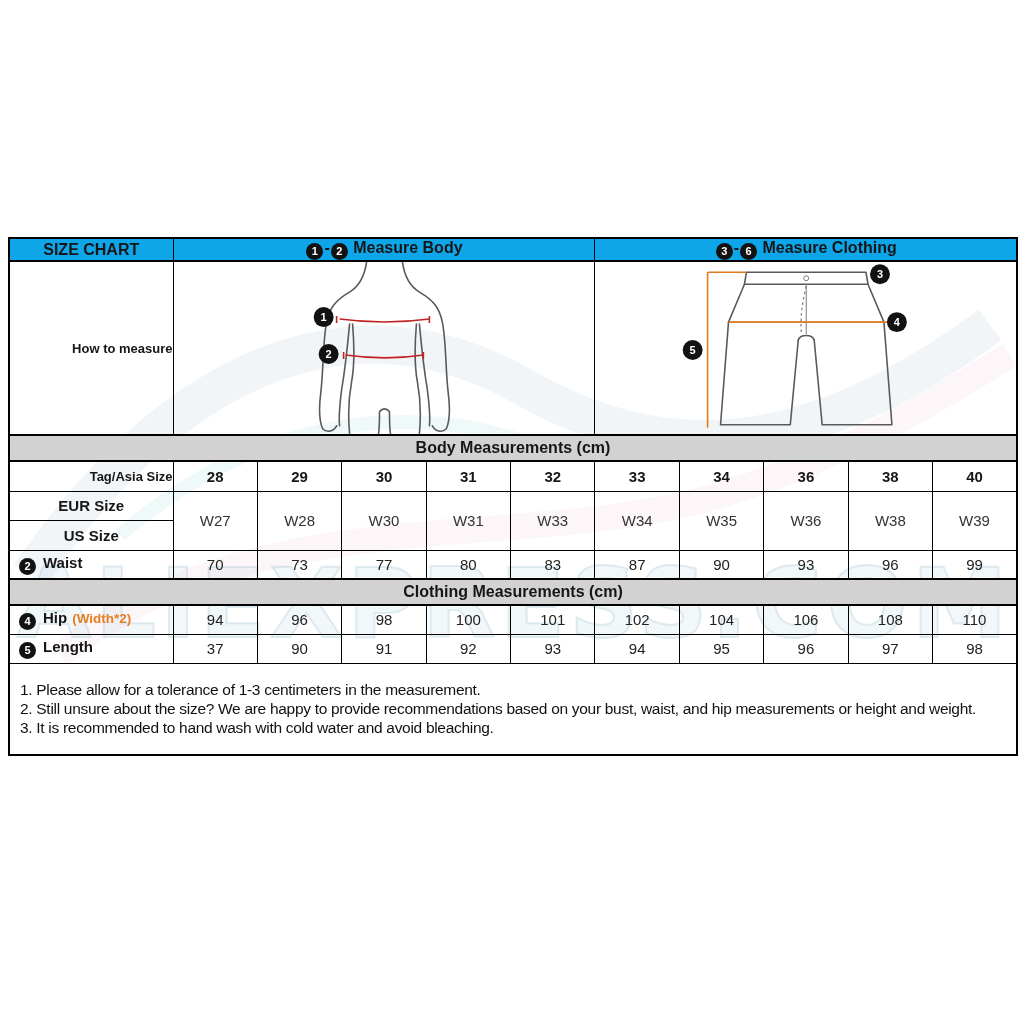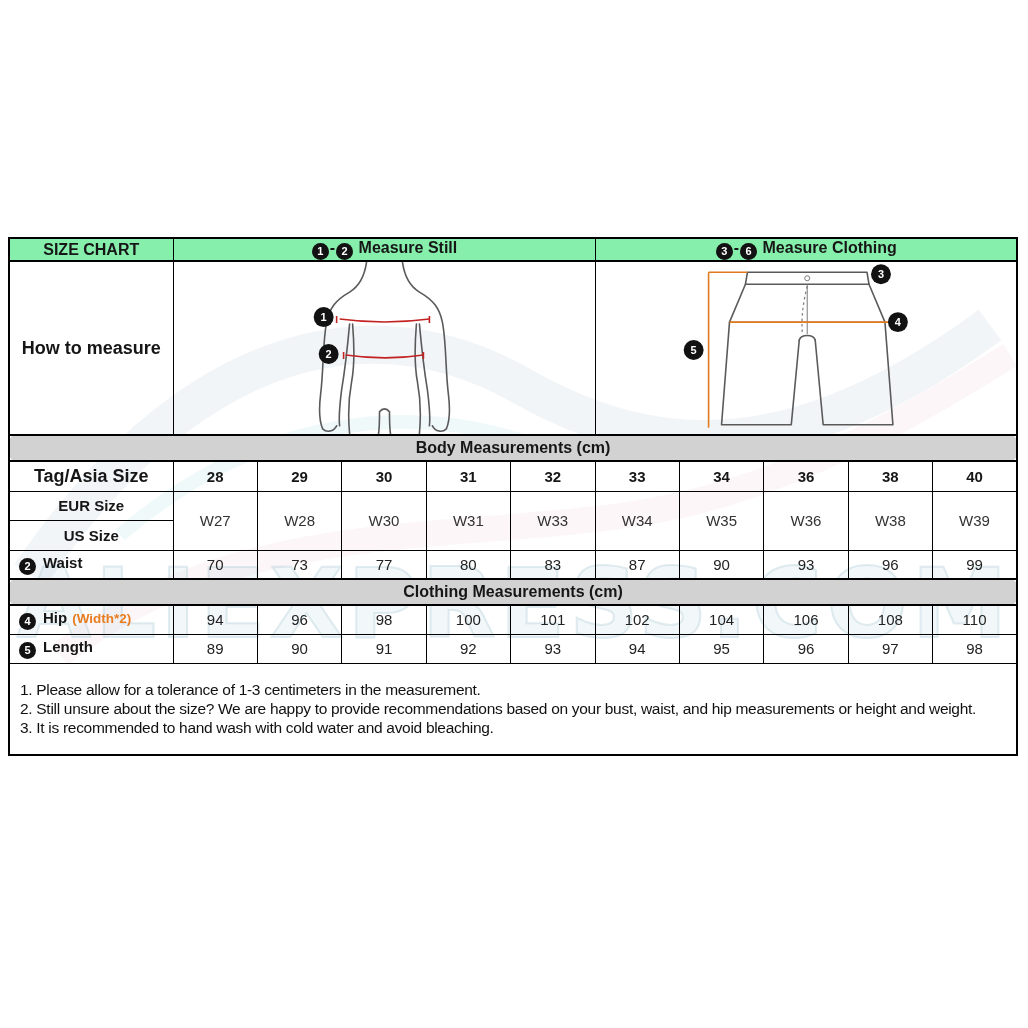--- a/index.html
+++ b/index.html
@@ -32,26 +32,26 @@
     width:1008px; z-index:1;
     border-collapse:collapse; table-layout:fixed;
     border:2px solid #000;
     font-size:15px;
   }
   .size-table td, .size-table th {
     border:1px solid #000;
     padding:0; text-align:center; vertical-align:middle;
     background:transparent; font-weight:normal; color:#161616;
   }
-  tr.hdr td, tr.hdr th { background:#86efac; height:20px; font-weight:bold; font-size:16px; border-bottom-width:2px; }
+  tr.hdr td, tr.hdr th { background:#0ea5e9; height:20px; font-weight:bold; font-size:16px; border-bottom-width:2px; }
   tr.howto td, tr.howto th { height:172px; }
-  th.rowlabel-center { font-weight:bold; font-size:18px; }
+  th.rowlabel-center { font-weight:bold; font-size:13px;text-align:right; }
   tr.band td {
     background:#d2d2d2; height:26px; font-weight:bold; font-size:16px;
-    border-top-width:2px; border-bottom-width:2px;border-radius:7px;
+    border-top-width:2px; border-bottom-width:2px;
   }
   tr.tag-row td, tr.tag-row th { height:30px; }
   tr.tag-row td { font-weight:bold; font-size:15px; }
   tr.eurus-row td { height:58px; font-size:15px; color:#333; }
   tr.meas-row td, tr.meas-row th { height:29px; }
   tr.meas-row td { font-size:15px; color:#222; }
 
   th.lbl-left {
     text-align:left; padding-left:9px; font-weight:bold; font-size:15px; white-space:nowrap;
   }
@@ -103,21 +103,21 @@
   <colgroup>
     <col style="width:164px">
     <col span="10" style="width:84.4px">
   </colgroup>
 
   <tbody>
       <tr class="hdr">
     <th>SIZE CHART</th>
     <th colspan="5">
       <span class="badge">1</span><span class="hdr-dash">-</span><span class="badge">2</span>
-      <span>Measure Still</span>
+      <span>Measure Body</span>
     </th>
     <th colspan="5">
       <span class="badge">3</span><span class="hdr-dash">-</span><span class="badge">6</span>
       <span>Measure Clothing</span>
     </th>
   </tr>
 
   <tr class="howto">
     <th class="rowlabel-center">How to measure</th>
     <td colspan="5" class="illus-cell">
@@ -240,21 +240,21 @@
         <td>104</td>
         <td>106</td>
         <td>108</td>
         <td>110</td>
       </tr>
 
   <tr class="meas-row">
     <th class="lbl-left">
       <span class="badge">5</span><span>Length</span>
     </th>
-  <td>89</td>
+  <td>37</td>
         <td>90</td>
         <td>91</td>
         <td>92</td>
         <td>93</td>
         <td>94</td>
         <td>95</td>
         <td>96</td>
         <td>97</td>
         <td>98</td>
       </tr>

